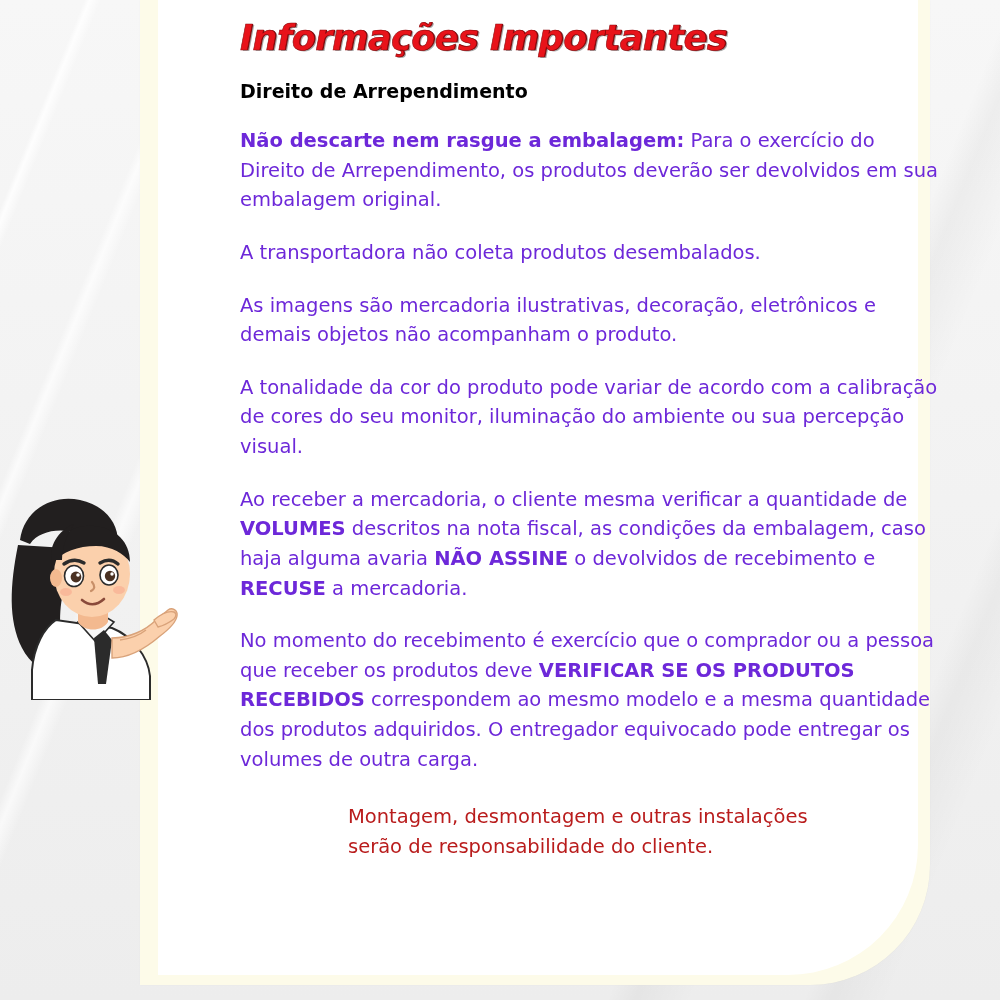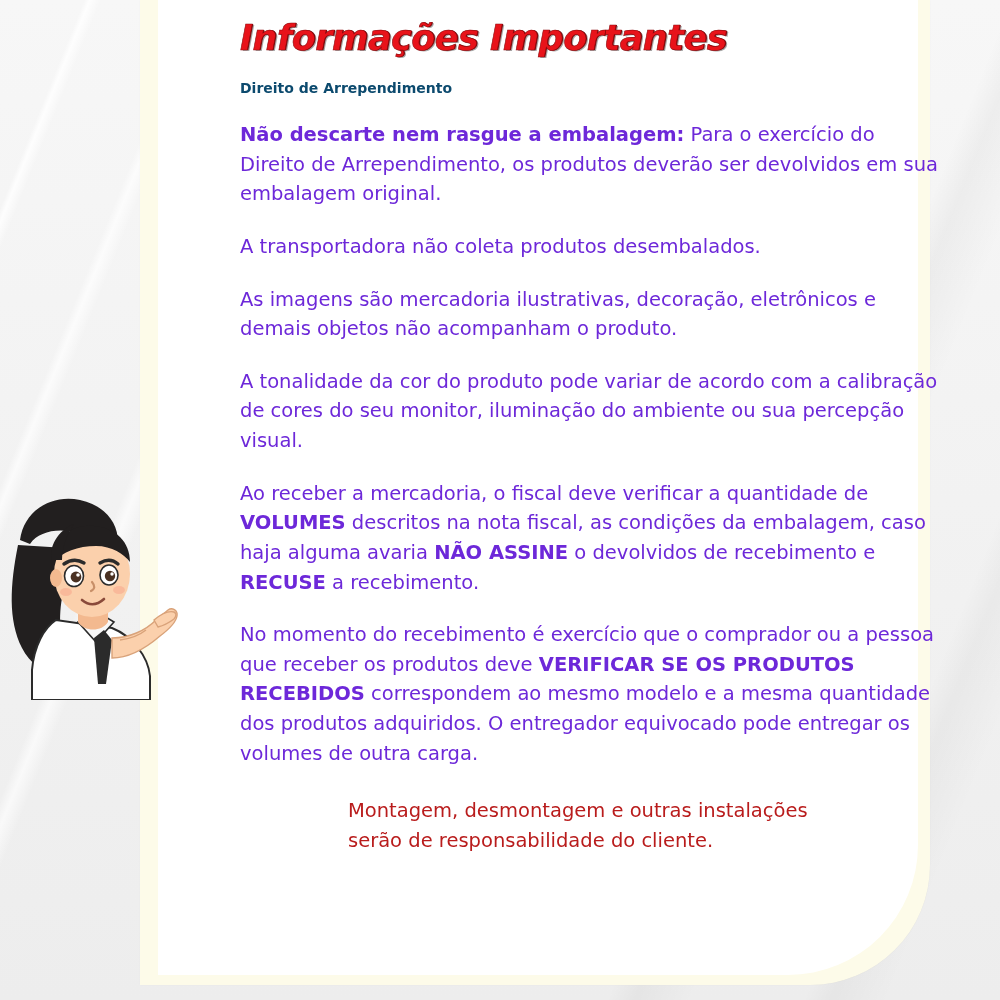--- a/index.html
+++ b/index.html
@@ -73,23 +73,23 @@
     color: #e8131a;
     letter-spacing: -0.5px;
     margin: 0 0 22px 0;
     text-shadow:
        1px 0 0 #7a0a0d,
        2px 1px 0 rgba(0,0,0,0.35);
     -webkit-text-stroke: 0.6px #8a0a0d;
   }
 
   .subtitle {
-    font-size: 14px;
+    font-size: 19px;
     font-weight: bold;
-    color: #0c4a6e;
+    color: #000000;
     margin: 0 0 24px 0;
   }
 
   p.para {
     font-size: 19.5px;
     line-height: 1.52;
     color: #6d28d9;
     margin: 0 0 23px 0;
     max-width: 700px;
   }
@@ -131,21 +131,21 @@
     <div class="subtitle">Direito de Arrependimento</div>
 
     <p class="para"><span class="b">Não descarte nem rasgue a embalagem:</span><span> Para o exercício do Direito  de Arrependimento, os produtos deverão ser devolvidos em sua  embalagem original.</span></p>
 
     <p class="para">A transportadora não coleta produtos  desembalados.</p>
 
     <p class="para">As imagens são mercadoria ilustrativas, decoração, eletrônicos e demais objetos não acompanham o produto.</p>
 
     <p class="para">A tonalidade da cor do produto pode variar de acordo com a calibração de cores do seu monitor, iluminação do ambiente ou sua percepção visual.</p>
 
-    <p class="para"><span>Ao receber a mercadoria, o fiscal deve verificar a quantidade de </span><span class="b">VOLUMES</span><span> descritos na nota fiscal, as condições da embalagem,  caso haja alguma avaria </span><span class="b">NÃO ASSINE</span><span> o devolvidos de recebimento  e </span><span class="b">RECUSE</span><span> a recebimento.</span></p>
+    <p class="para"><span>Ao receber a mercadoria, o cliente mesma verificar a quantidade de </span><span class="b">VOLUMES</span><span> descritos na nota fiscal, as condições da embalagem,  caso haja alguma avaria </span><span class="b">NÃO ASSINE</span><span> o devolvidos de recebimento  e </span><span class="b">RECUSE</span><span> a mercadoria.</span></p>
 
     <p class="para"><span>No momento do recebimento é exercício que o comprador ou a pessoa que receber os produtos deve </span><span class="b">VERIFICAR SE OS PRODUTOS RECEBIDOS</span><span> correspondem ao mesmo modelo e a mesma quantidade dos produtos adquiridos. O entregador equivocado pode entregar os volumes de outra carga.</span></p>
 
     <div class="closing">
       <div>Montagem, desmontagem e outras instalações</div>
       <div>serão de responsabilidade do cliente.</div>
     </div>
 
   </div>
 

